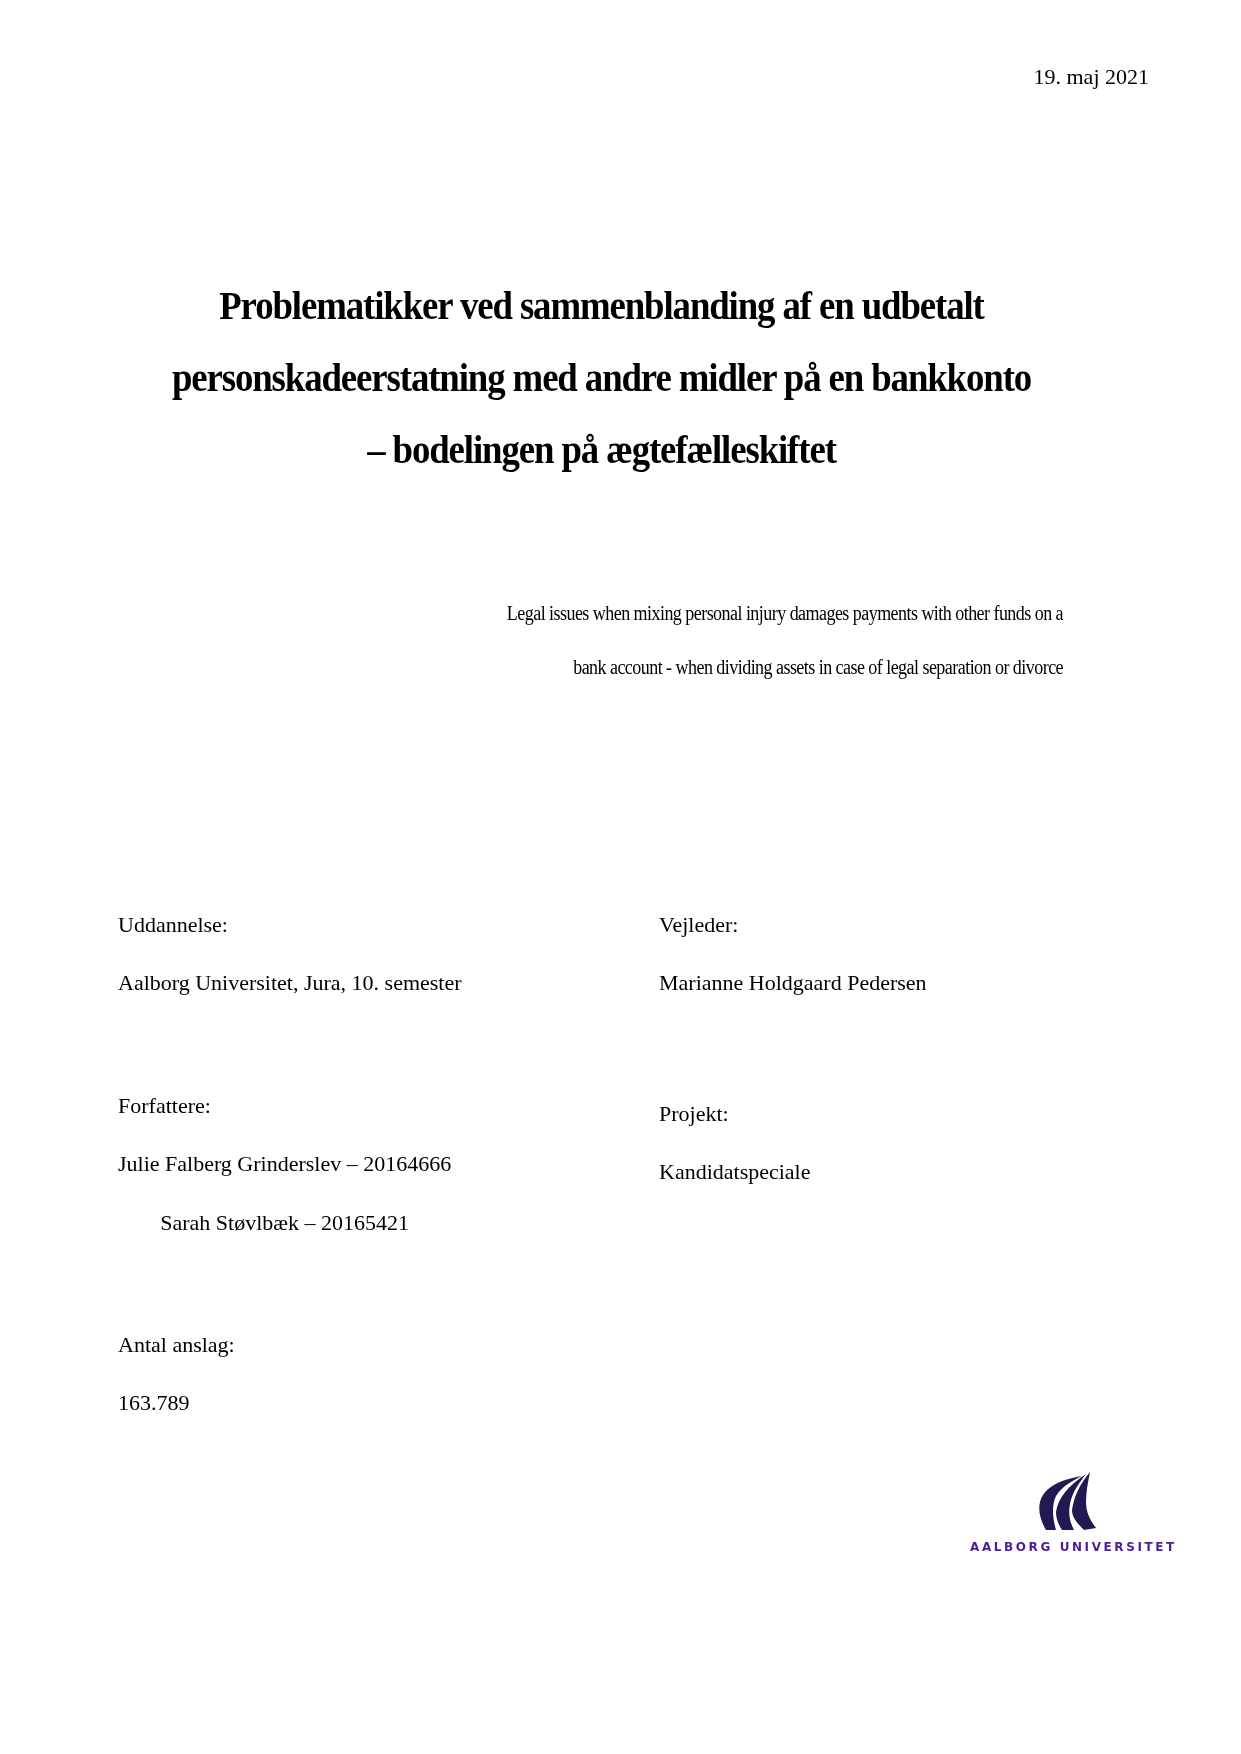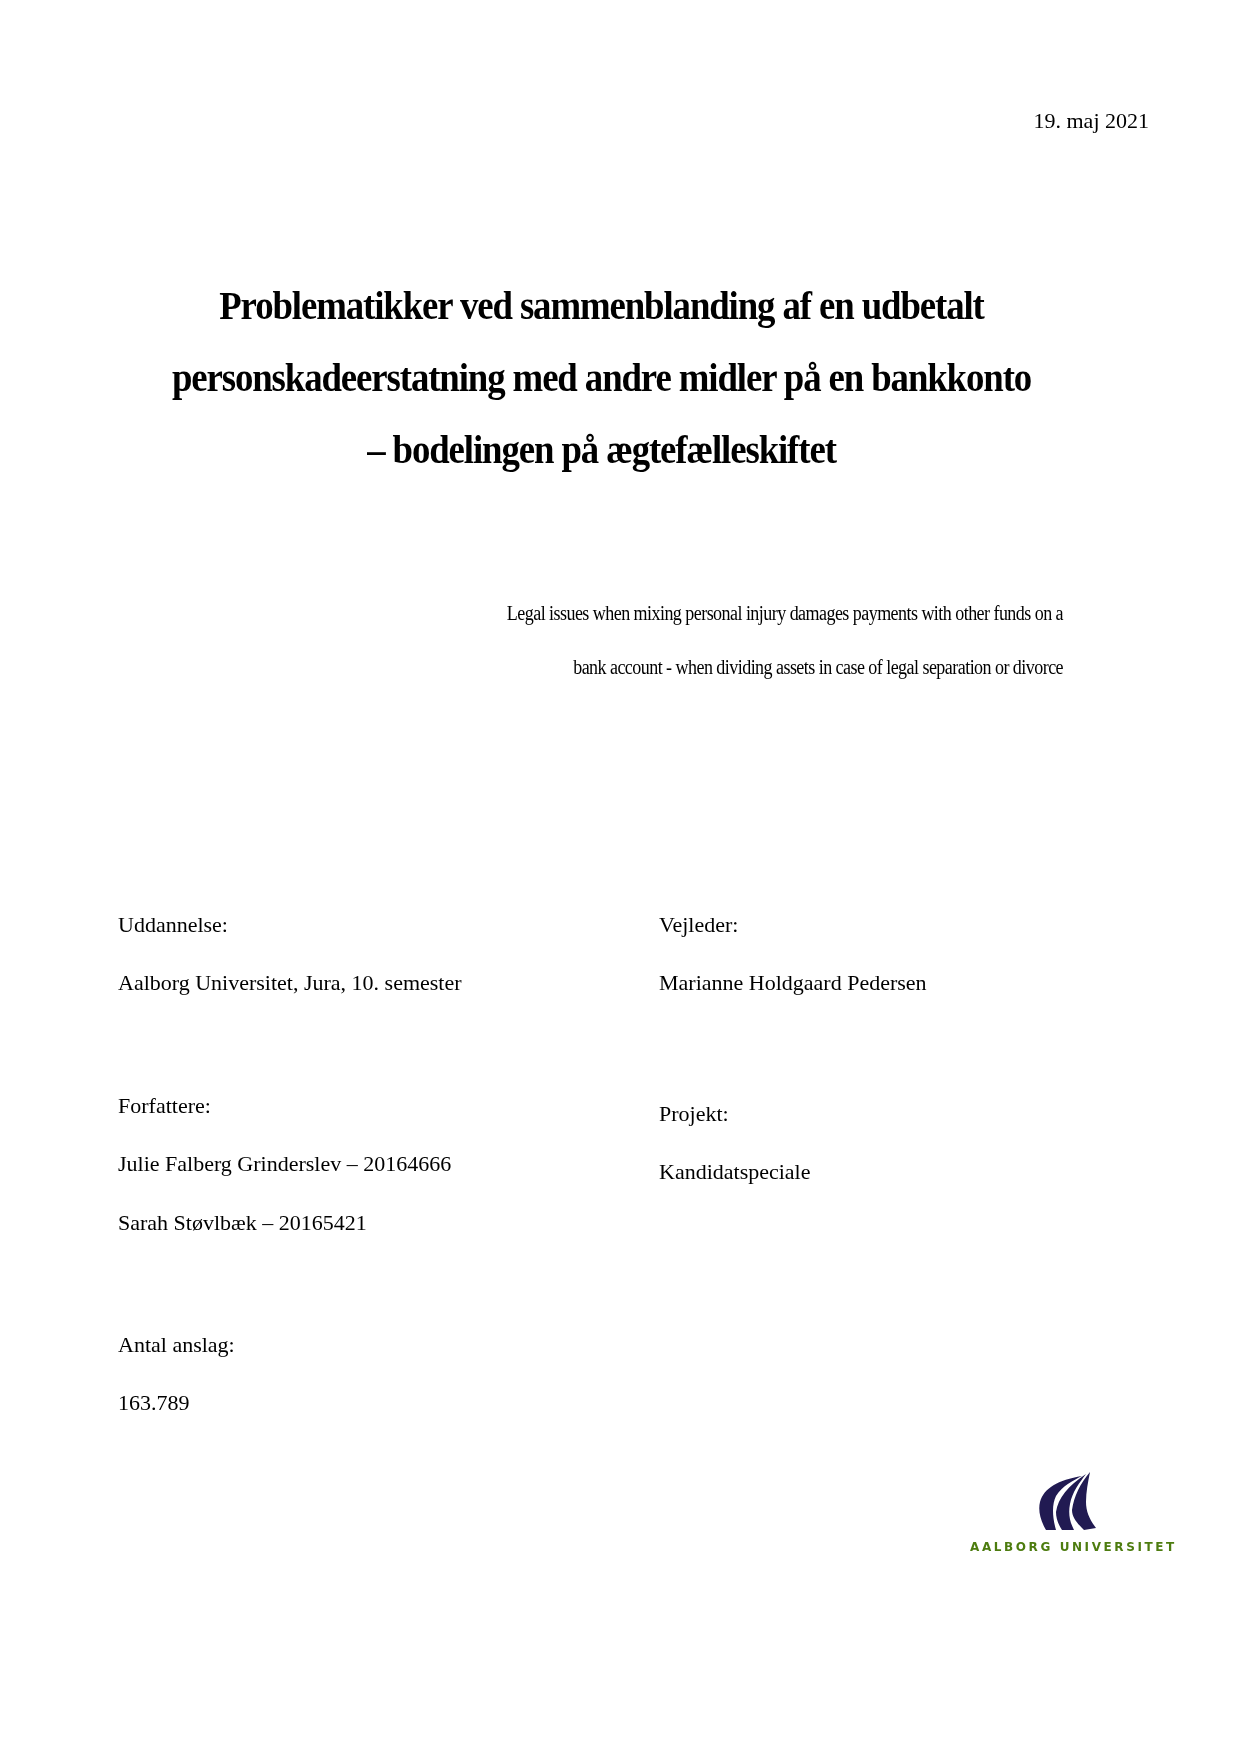--- a/index.html
+++ b/index.html
@@ -15,21 +15,20 @@
     font-family: "Liberation Serif", "DejaVu Serif", serif;
     color: #000000;
   }
   .date {
     position: absolute;
     right: 92px;
     top: 64px;
     font-size: 22px;
     line-height: 26px;
     white-space: nowrap;
-    margin-top: 44px;
   }
   .title {
     position: absolute;
     left: 0;
     width: 1203px;
     top: 270px;
     text-align: center;
     font-weight: bold;
     font-size: 40px;
     line-height: 72px;
@@ -87,21 +86,21 @@
   .logo .wordmark {
     position: absolute;
     left: 0;
     top: 72px;
     width: 190px;
     text-align: center;
     font-family: "DejaVu Sans", "Liberation Sans", sans-serif;
     font-weight: bold;
     font-size: 12px;
     letter-spacing: 2.6px;
-    color: #4d7c0f;
+    color: #4c1d95;
     white-space: nowrap;
   }
 </style>
 </head>
 <body>
 
 <div class="date">19. maj 2021</div>
 
 <div class="title">
   <span class="line">Problematikker ved sammenblanding af en udbetalt</span>
@@ -120,21 +119,21 @@
 </div>
 
 <div class="field" style="left:659px; top:912px;">
   <span class="label">Vejleder:</span>
   <span class="value" style="margin-top:32px;text-align:center;">Marianne Holdgaard Pedersen</span>
 </div>
 
 <div class="field" style="left:118px; top:1093px;">
   <span class="label">Forfattere:</span>
   <span class="value" style="margin-top:32px;">Julie Falberg Grinderslev – 20164666</span>
-  <span class="value" style="margin-top:33px;">Sarah Støvlbæk – 20165421</span>
+  <span class="value" style="margin-top:33px;text-align:center;">Sarah Støvlbæk – 20165421</span>
 </div>
 
 <div class="field" style="left:659px; top:1101px;">
   <span class="label">Projekt:</span>
   <span class="value" style="margin-top:32px;font-family:Liberation Serif, serif;">Kandidatspeciale</span>
 </div>
 
 <div class="field" style="left:118px; top:1332px;">
   <span class="label">Antal anslag:</span>
   <span class="value" style="margin-top:32px;font-family:Liberation Serif, serif;">163.789</span>

